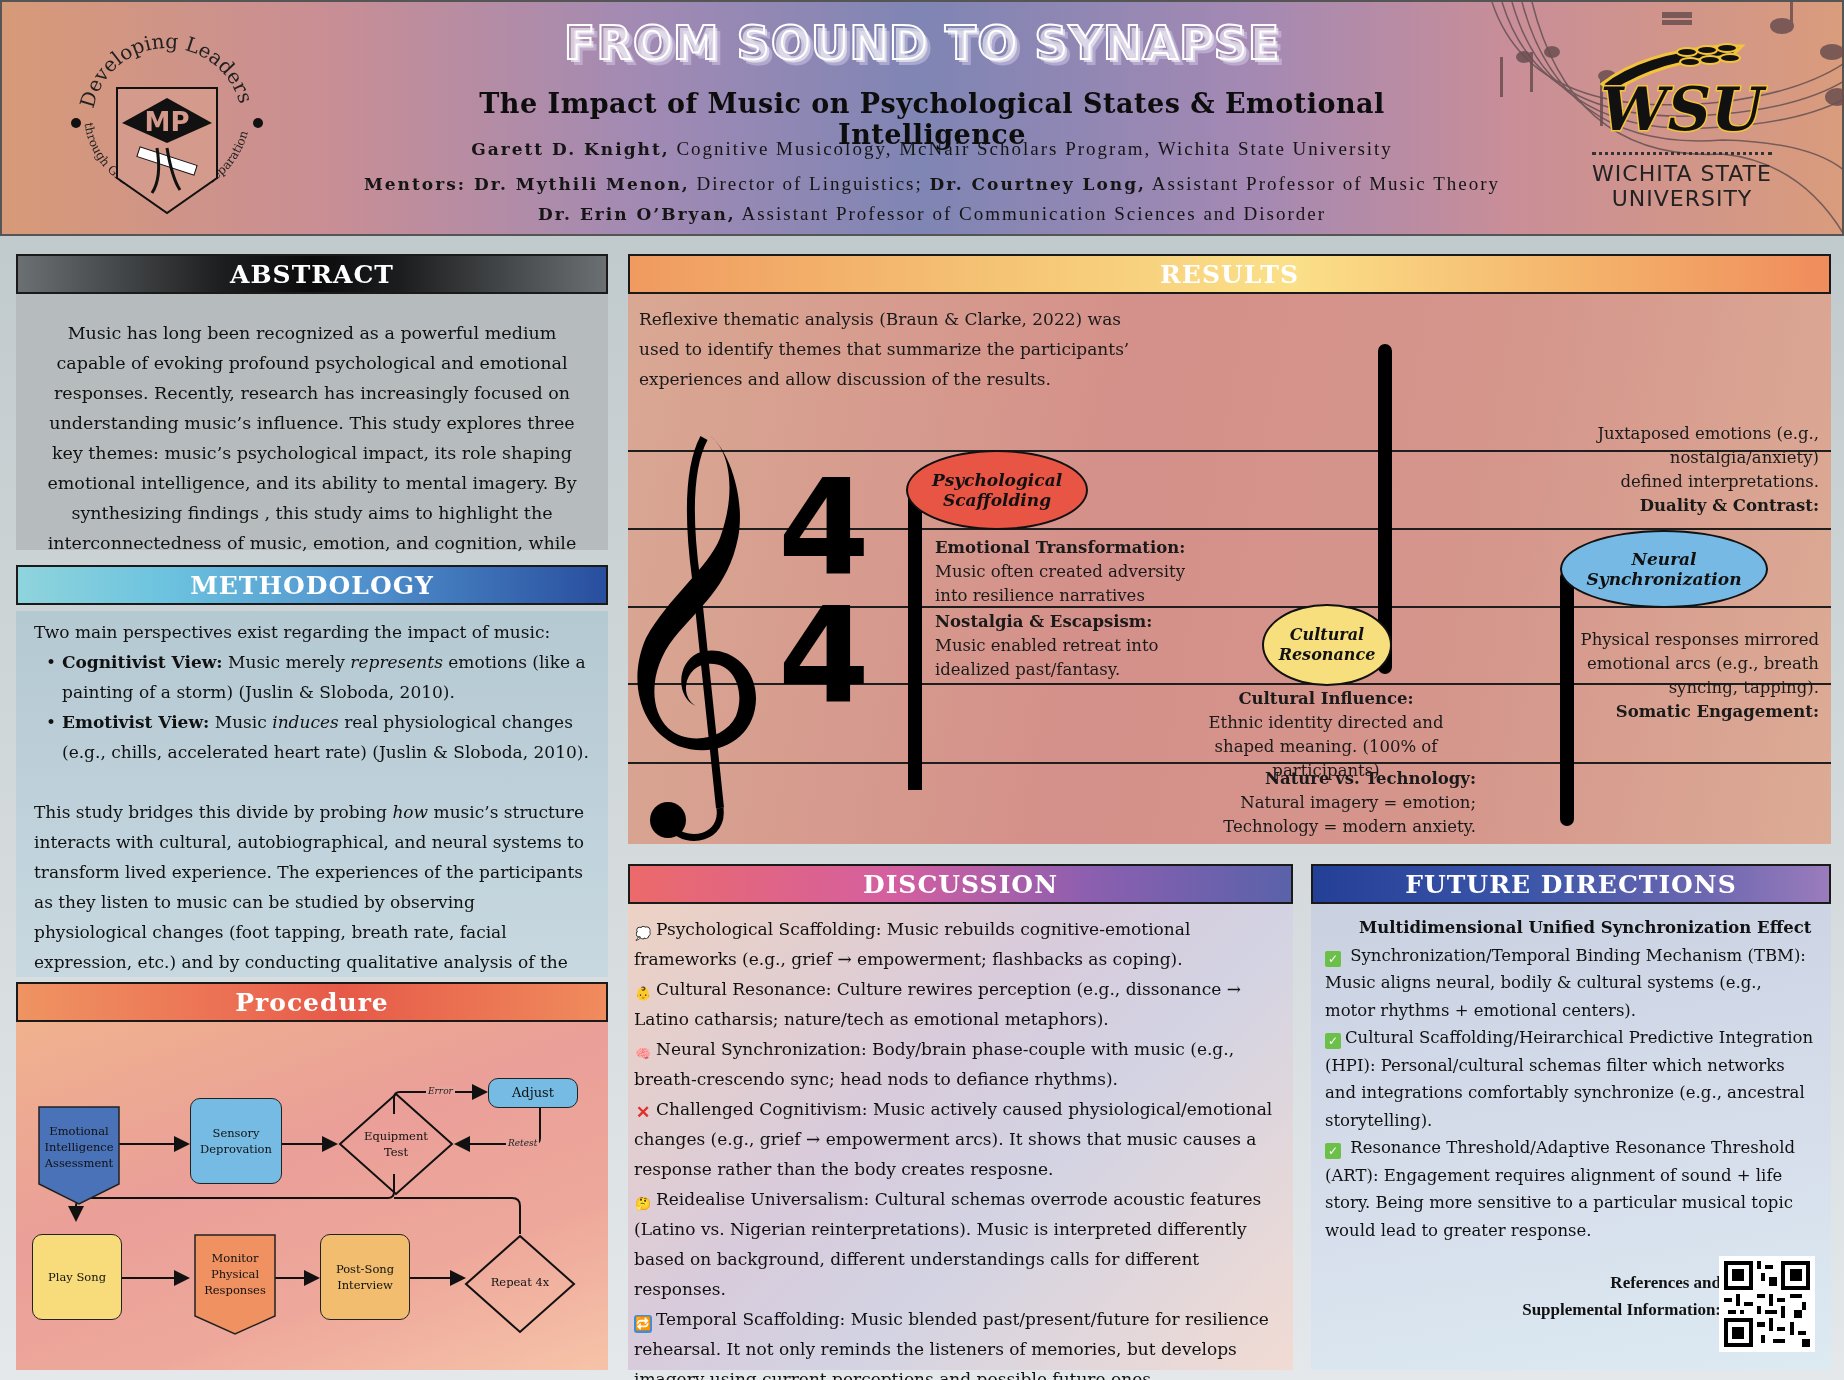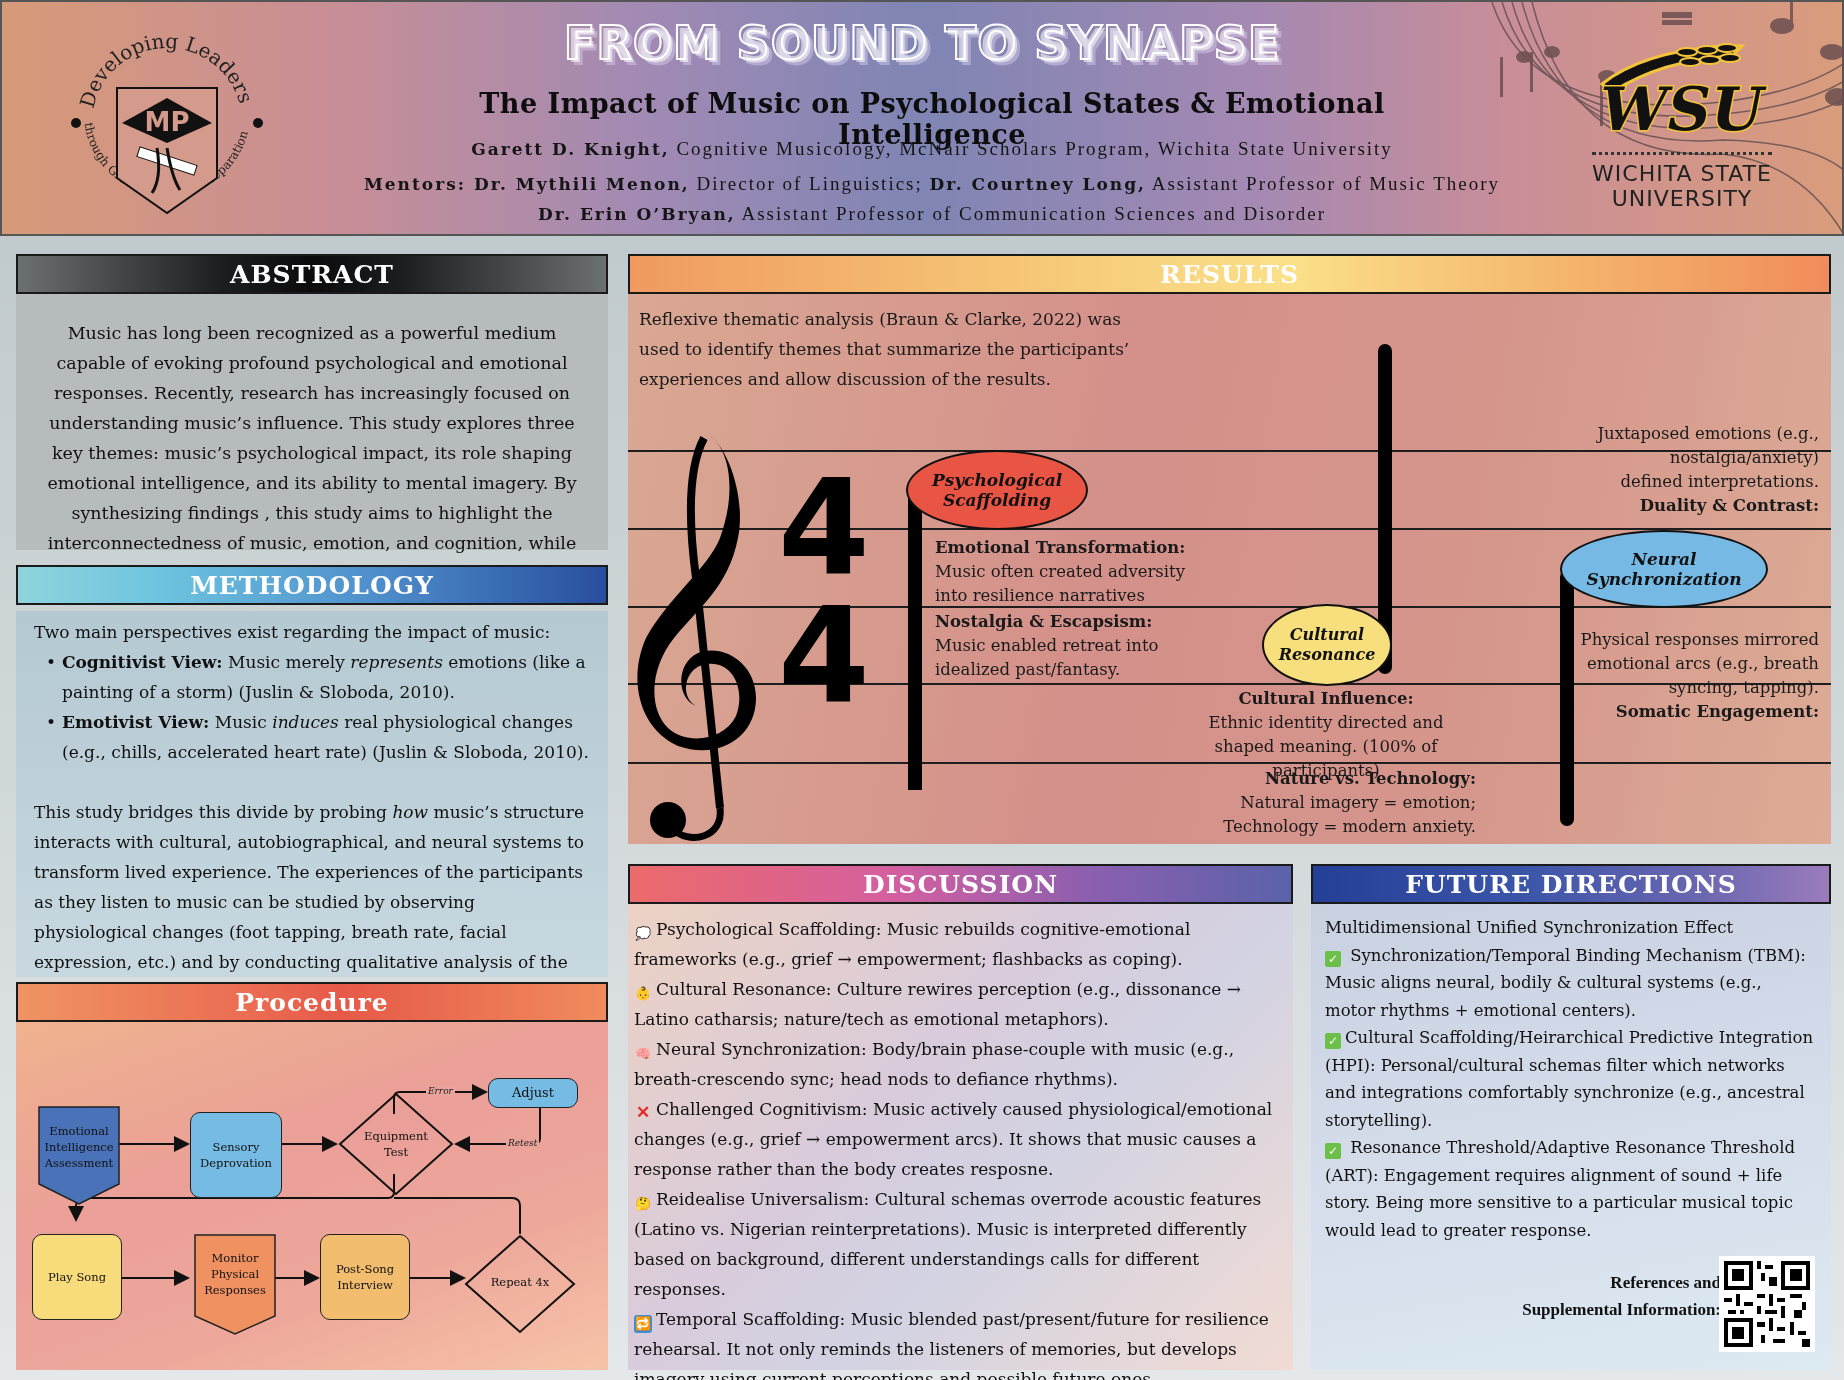--- a/index.html
+++ b/index.html
@@ -256,21 +256,21 @@
       </g>
     </svg>
     <div class="fc-label" style="left:410px;top:64px;background:#eaa39a;padding:0 2px;">Error</div>
     <div class="fc-label" style="left:490px;top:116px;background:#eaa39a;padding:0 2px;">Retest</div>
 
     <svg class="abs" style="left:22px;top:84px;" width="82" height="100">
         <path d="M1 1 L81 1 L81 78 L41 98 L1 78 Z" fill="#4a72b8" stroke="#222" stroke-width="1.5"></path>
       </svg>
     <div class="fc-node" style="left:22px;top:92px;width:82px;height:66px;">Emotional Intelligence Assessment</div>
 
-    <div class="fc-node" style="left:174px;top:90px;width:92px;height:86px;background:#76bbe4;border:1.5px solid #222;border-radius:10px;">Sensory Deprovation</div>
+    <div class="fc-node" style="left:174px;top:76px;width:92px;height:86px;background:#76bbe4;border:1.5px solid #222;border-radius:10px;">Sensory Deprovation</div>
 
     <svg class="abs" style="left:322px;top:70px;" width="116" height="104">
         <path d="M58 2 L114 52 L58 102 L2 52 Z" fill="none" stroke="#111" stroke-width="2"></path>
       </svg>
     <div class="fc-node" style="left:340px;top:100px;width:80px;height:44px;">Equipment Test</div>
 
     <div class="fc-node" style="left:472px;top:56px;width:90px;height:30px;background:#76bbe4;border:1.5px solid #222;border-radius:10px;font-size:13px;">Adjust</div>
 
     <div class="fc-node" style="left:16px;top:212px;width:90px;height:86px;background:#f8dc7c;border:1.5px solid #222;border-radius:10px;">Play Song</div>
 
@@ -357,21 +357,21 @@
     <div><span class="disc-icon">🧠</span><span>Neural Synchronization: Body/brain phase-couple with music (e.g., breath-crescendo sync; head nods to defiance rhythms).</span></div>
     <div><span class="disc-icon" style="color:#e0302a;font-weight:bold;font-size:17px;">✕</span><span>Challenged Cognitivism: Music actively caused physiological/emotional changes (e.g., grief → empowerment arcs). It shows that music causes a response rather than the body creates resposne.</span></div>
     <div><span class="disc-icon">🤔</span><span>Reidealise Universalism: Cultural schemas overrode acoustic features (Latino vs. Nigerian reinterpretations). Music is interpreted differently based on background, different understandings calls for different responses.</span></div>
     <div><span class="disc-icon" style="background:#3c8fd6;color:#fff;border-radius:3px;">🔁</span><span>Temporal Scaffolding: Music blended past/present/future for resilience rehearsal. It not only reminds the listeners of memories, but develops imagery using current perceptions and possible future ones.</span></div>
   </div>
 </div>
 
 <div id="future" class="panel">
   <div class="panel-header">FUTURE DIRECTIONS</div>
   <div class="panel-body">
-    <div style="font-weight:normal;">Multidimensional Unified Synchronization Effect</div>
+    <div style="font-weight:bold;margin-left:34px;">Multidimensional Unified Synchronization Effect</div>
     <div><span class="check">✓</span><span> Synchronization/Temporal Binding Mechanism (TBM): Music aligns neural, bodily &amp; cultural systems (e.g., motor rhythms + emotional centers).</span></div>
     <div><span class="check">✓</span><span>Cultural Scaffolding/Heirarchical Predictive Integration (HPI): Personal/cultural schemas filter which networks and integrations comfortably synchronize (e.g., ancestral storytelling).</span></div>
     <div><span class="check">✓</span><span> Resonance Threshold/Adaptive Resonance Threshold (ART): Engagement requires alignment of sound + life story. Being more sensitive to a particular musical topic would lead to greater response.</span></div>
 
     <div class="refs">
       <div>References and</div>
       <div>Supplemental Information:</div>
     </div>
     <div class="qr">
       <svg width="86" height="86" viewBox="0 0 21 21" shape-rendering="crispEdges">

